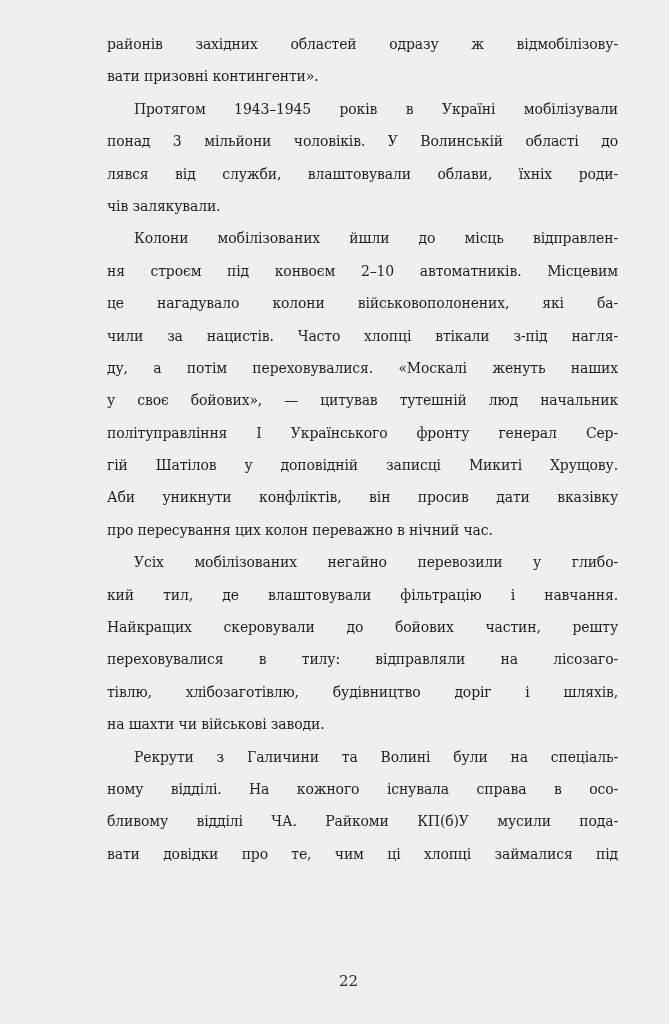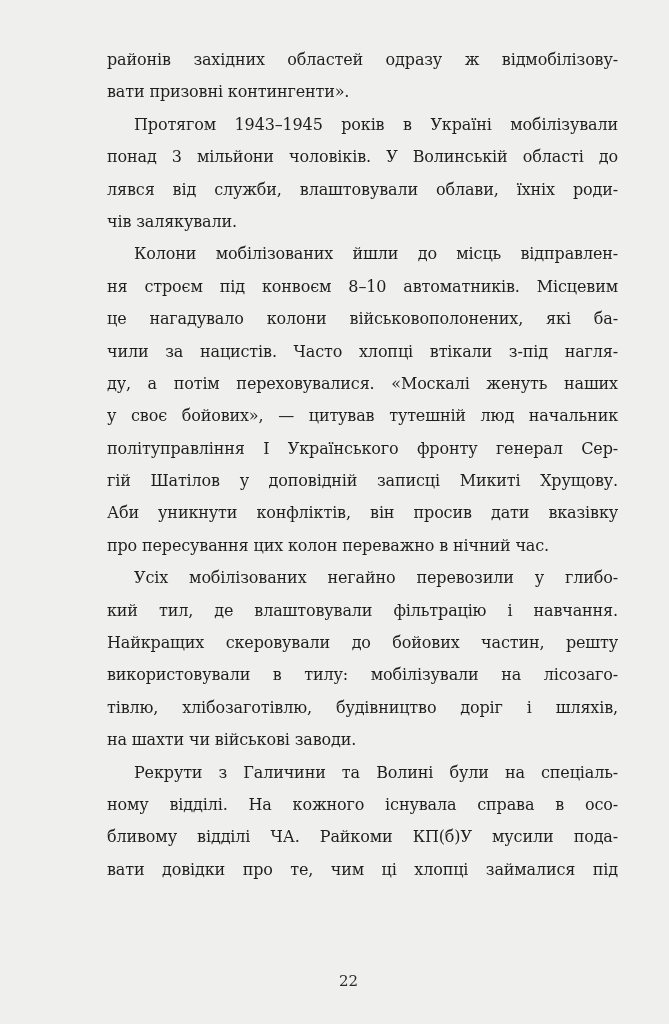--- a/index.html
+++ b/index.html
@@ -9,24 +9,24 @@
     body {
       width: 669px;
       height: 1024px;
       background: #efefed;
       position: relative;
       overflow: hidden;
     }
     .page {
       position: absolute;
       left: 107px;
-      top: 44px;
+      top: 28px;
       width: 511px;
       font-family: "DejaVu Serif", "Liberation Serif", serif;
-      font-size: 16px;
+      font-size: 14px;
       line-height: 32.4px;
       color: #1f1f1f;
       letter-spacing: -0.15px;
     }
     .para {
       margin: 0;
       padding: 0;
     }
     .line {
       display: block;
@@ -66,36 +66,36 @@
 
   <p class="para">
     <span class="line indent">Протягом 1943–1945 років в Україні мобілізували</span>
     <span class="line">понад 3 мільйони чоловіків. У Волинській області до</span>
     <span class="line">лявся від служби, влаштовували облави, їхніх роди-</span>
     <span class="line last">чів залякували.</span>
   </p>
 
   <p class="para">
     <span class="line indent">Колони мобілізованих йшли до місць відправлен-</span>
-    <span class="line">ня строєм під конвоєм 8–10 автоматників. Місцевим</span>
+    <span class="line">ня строєм під конвоєм 2–10 автоматників. Місцевим</span>
     <span class="line">це нагадувало колони військовополонених, які ба-</span>
     <span class="line">чили за нацистів. Часто хлопці втікали з-під нагля-</span>
     <span class="line">ду, а потім переховувалися. «Москалі женуть наших</span>
     <span class="line">у своє бойових», — цитував тутешній люд начальник</span>
     <span class="line">політуправління І Українського фронту генерал Сер-</span>
     <span class="line">гій Шатілов у доповідній записці Микиті Хрущову.</span>
     <span class="line">Аби уникнути конфліктів, він просив дати вказівку</span>
     <span class="line last">про пересування цих колон переважно в нічний час.</span>
   </p>
 
   <p class="para">
     <span class="line indent">Усіх мобілізованих негайно перевозили у глибо-</span>
     <span class="line">кий тил, де влаштовували фільтрацію і навчання.</span>
     <span class="line">Найкращих скеровували до бойових частин, решту</span>
-    <span class="line">використовували в тилу: мобілізували на лісозаго-</span>
+    <span class="line">переховувалися в тилу: відправляли на лісозаго-</span>
     <span class="line">тівлю, хлібозаготівлю, будівництво доріг і шляхів,</span>
     <span class="line last">на шахти чи військові заводи.</span>
   </p>
 
   <p class="para">
     <span class="line indent">Рекрути з Галичини та Волині були на спеціаль-</span>
     <span class="line">ному відділі. На кожного існувала справа в осо-</span>
     <span class="line">бливому відділі ЧА. Райкоми КП(б)У мусили пода-</span>
     <span class="line">вати довідки про те, чим ці хлопці займалися під</span>
   </p>

